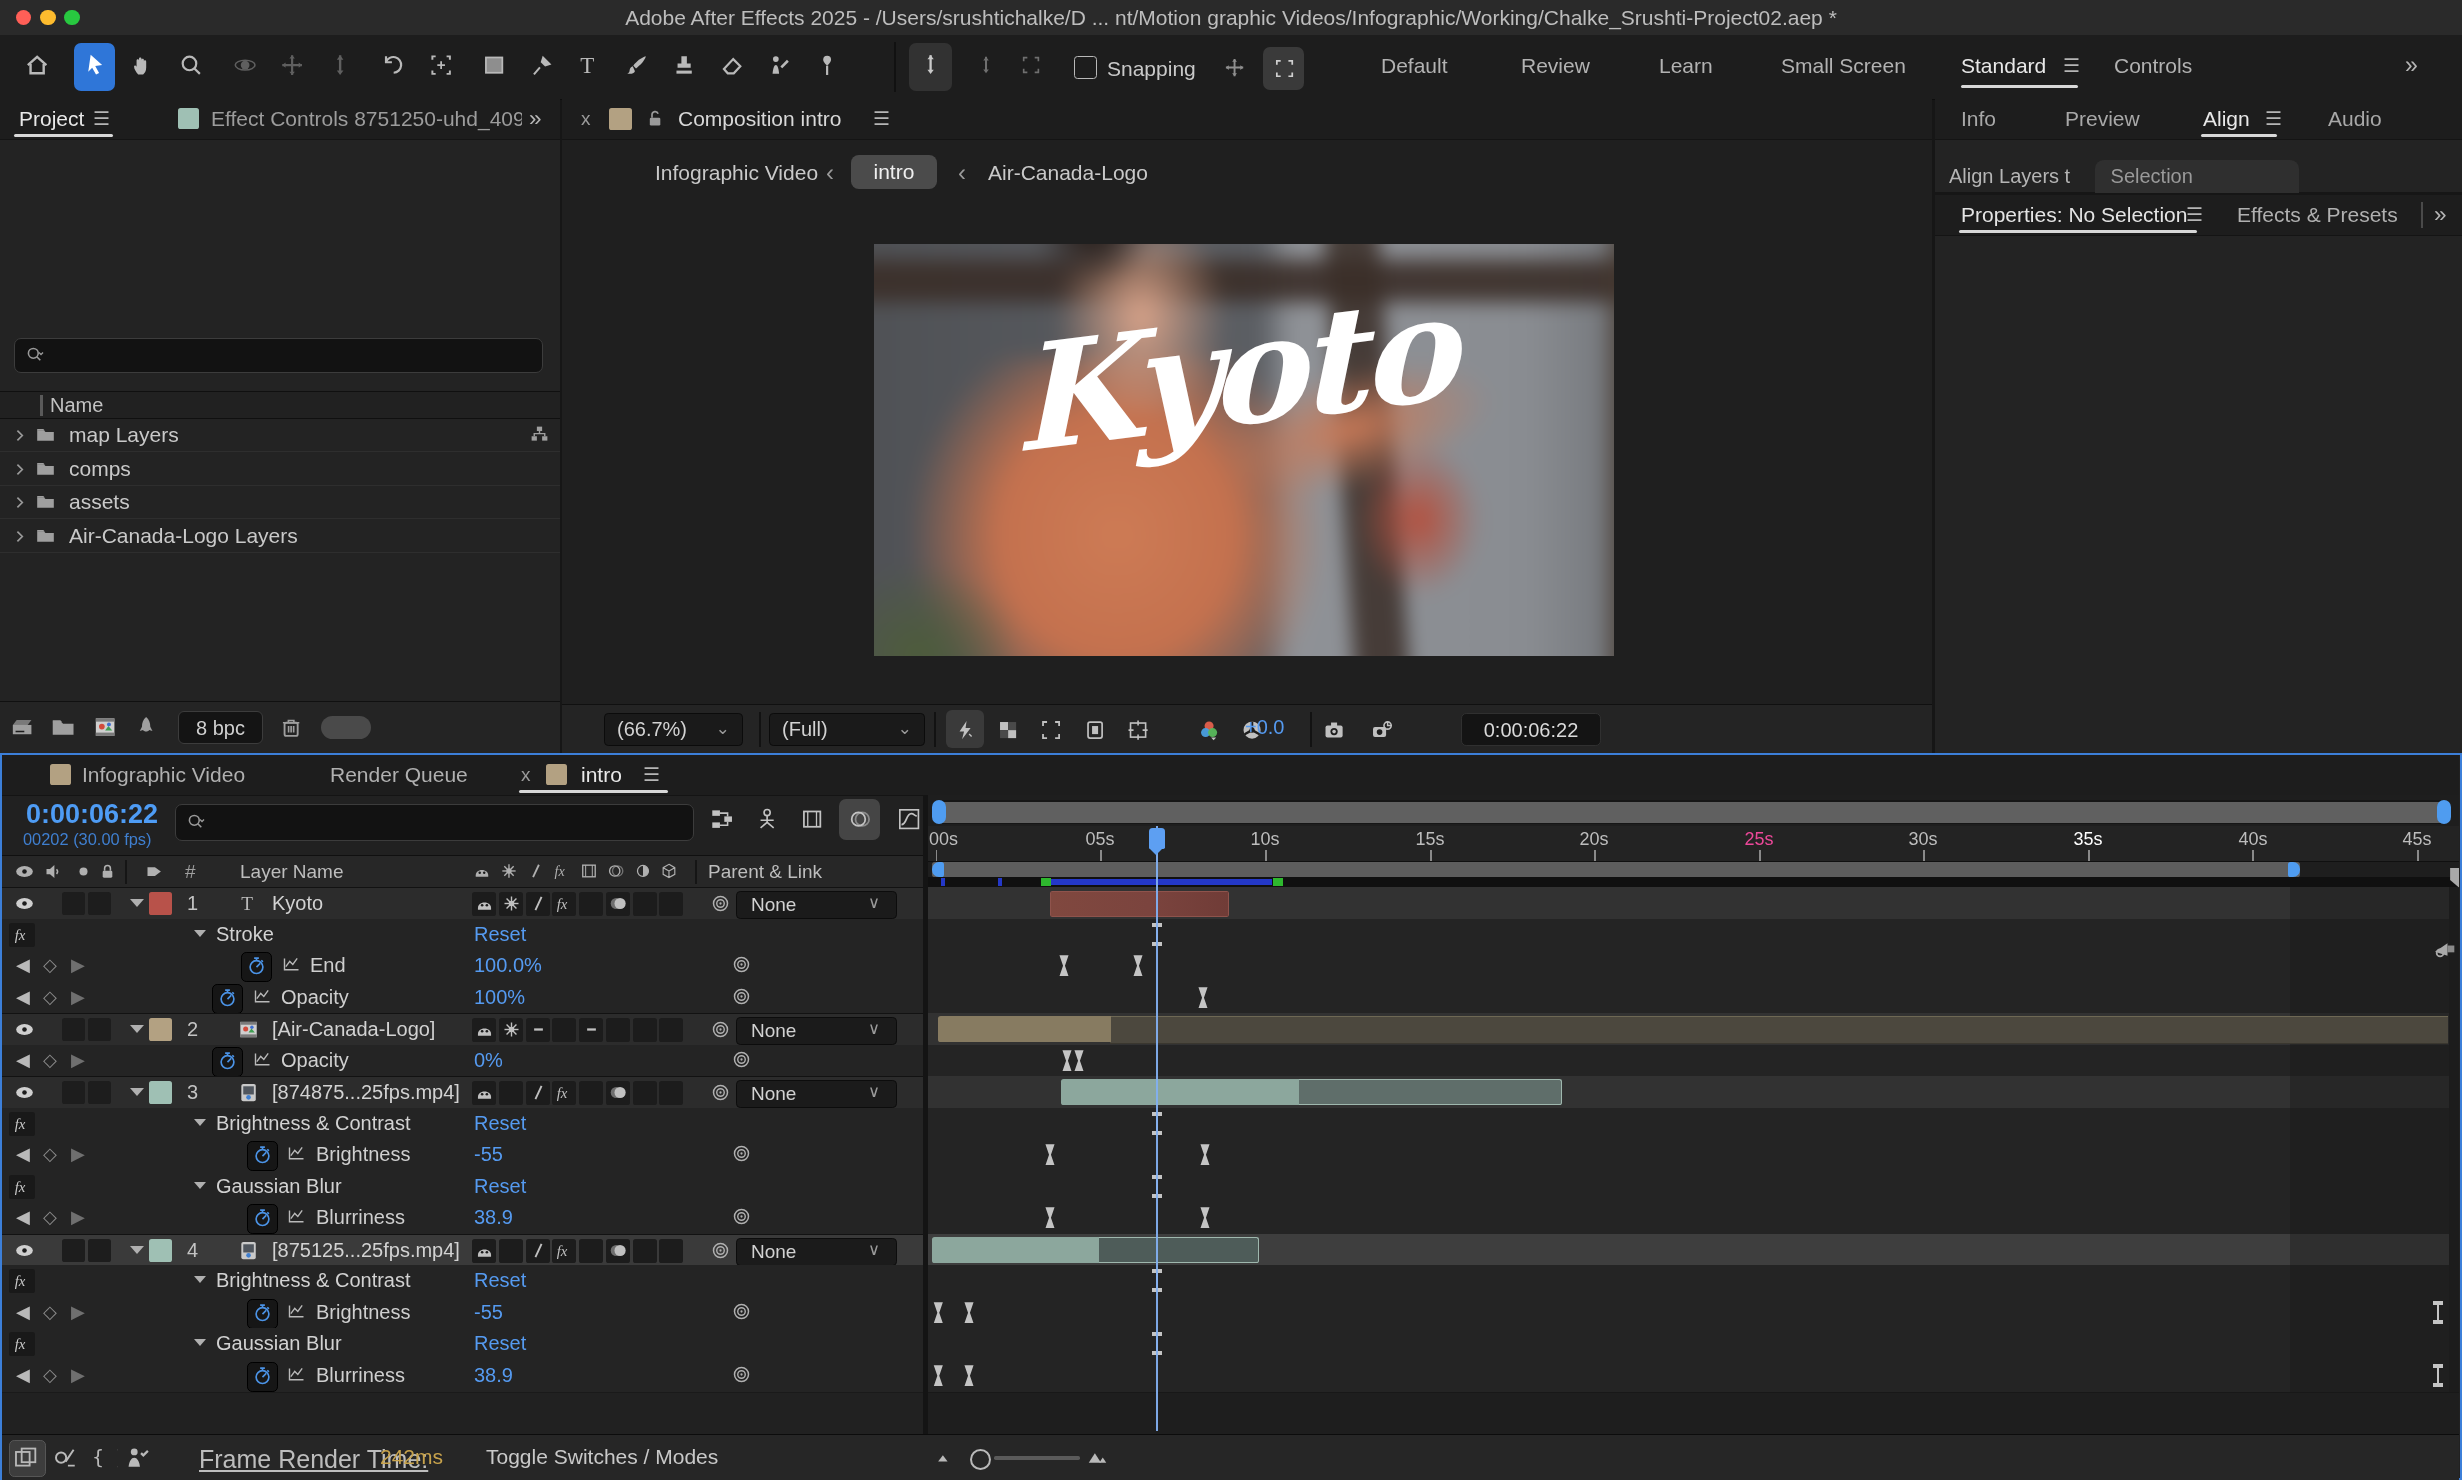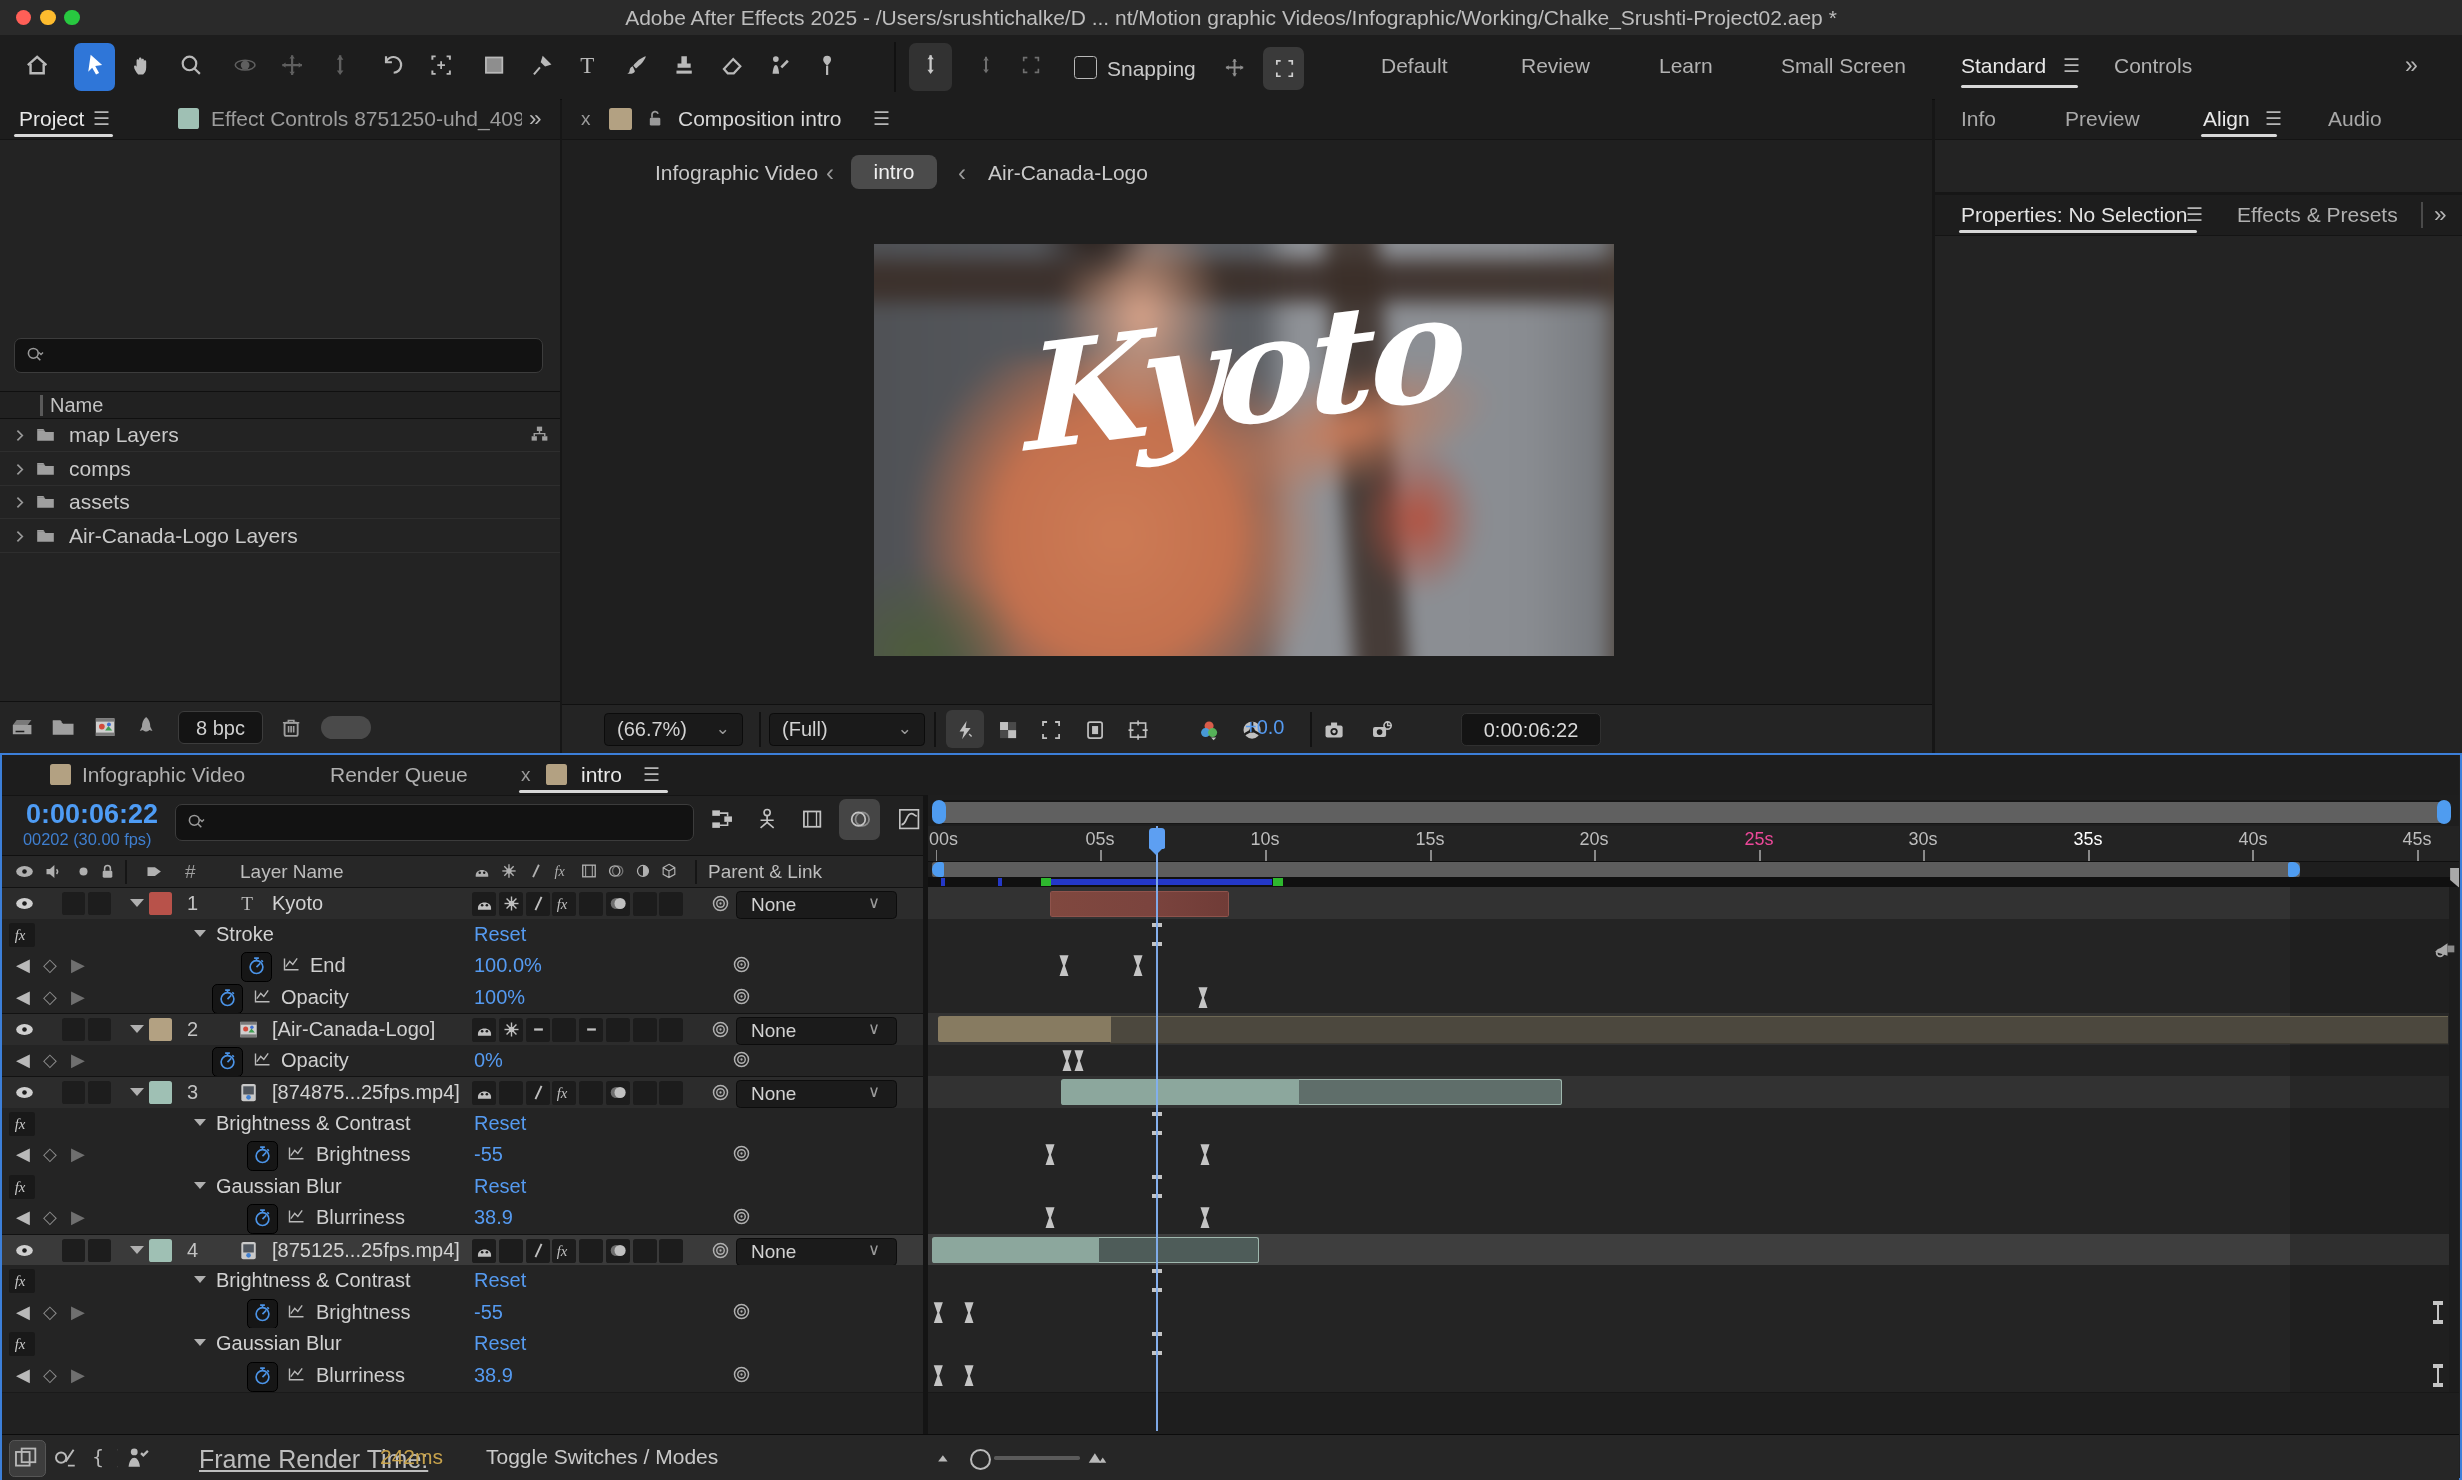--- a/index.html
+++ b/index.html
@@ -443,20 +443,24 @@
 
   <div class="abs panel" style="left:1935px;top:99px;width:527px;height:93px;">
     <div class="abs tabbar" style="left:0;top:0;width:527px;height:40px;border-bottom:0.9px solid #141414;">
       <span class="abs txt" style="left:26px;top:7.8px;font-size:21px;color:#a8a8a8;">Info</span>
       <span class="abs txt" style="left:130px;top:7.8px;font-size:21px;color:#a8a8a8;">Preview</span>
       <span class="abs txt" style="left:268px;top:7.8px;font-size:21px;color:#e8e8e8;">Align</span>
       <span class="abs hamb" style="left:330px;top:7.8px;font-size:19px;">☰</span>
       <div class="abs underline" style="left:266px;top:35px;width:76px;"></div>
       <span class="abs txt" style="left:393px;top:7.8px;font-size:21px;color:#a8a8a8;">Audio</span>
     </div>
+    <div class="abs" style="left:0;top:40px;width:527px;height:54px;overflow:hidden;">
+      <span class="abs txt" style="left:14px;top:26px;font-size:20px;color:#b5b5b5;">Align Layers t</span>
+      <span class="abs txt" style="left:160px;top:21px;width:173px;height:47px;background:#2f2f2f;border-radius:8.6px;padding:5.2px 15.6px;font-size:20px;color:#9a9a9a;">Selection</span>
+    </div>
   </div>
   <div class="abs panel" style="left:1935px;top:195px;width:527px;height:558px;">
     <div class="abs tabbar" style="left:0;top:0;width:527px;height:40px;border-bottom:0.9px solid #141414;">
       <span class="abs txt" style="left:26px;top:7.8px;font-size:21px;color:#e4e4e4;">Properties: No Selection</span>
       <span class="abs hamb" style="left:251px;top:7.8px;font-size:19px;">☰</span>
       <div class="abs underline" style="left:24px;top:35px;width:238px;"></div>
       <span class="abs txt" style="left:302px;top:7.8px;font-size:21px;color:#b0b0b0;">Effects &amp; Presets</span>
       <span class="abs" style="left:486px;top:7px;width:1.7px;height:26px;background:#4a4a4a;"></span>
       <span class="abs txt" style="left:499px;top:7px;font-size:22.5px;color:#b5b5b5;">»</span>
     </div>

